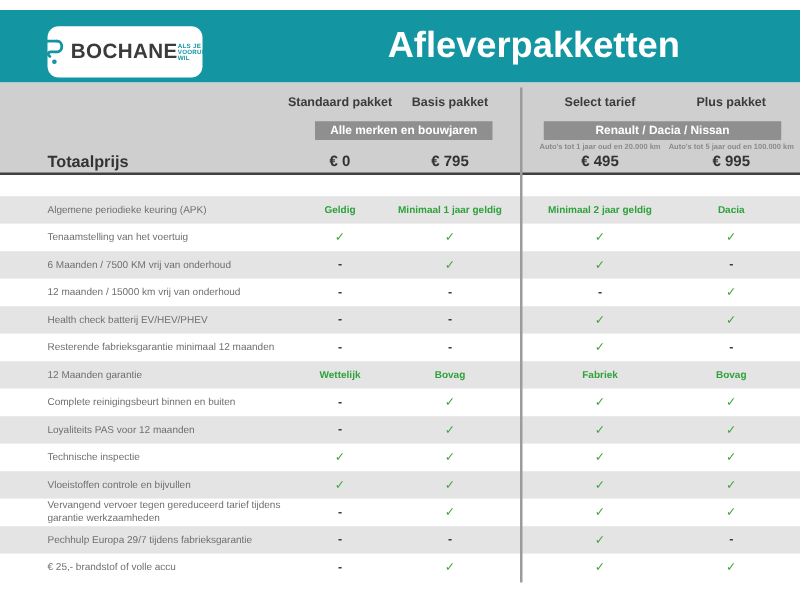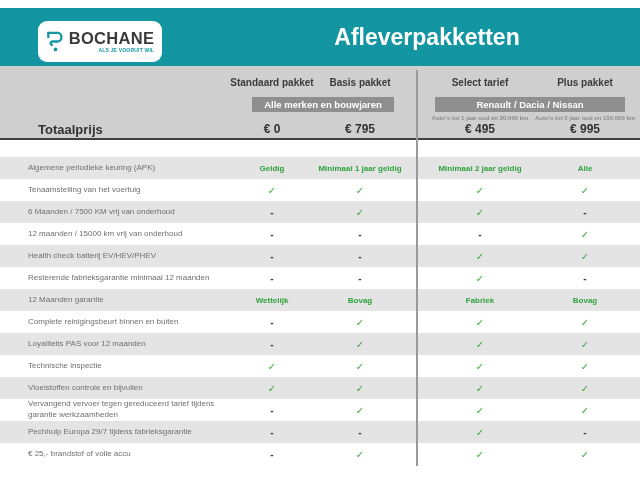--- a/index.html
+++ b/index.html
@@ -3,25 +3,25 @@
 <meta charset="utf-8">
 <style>
   html,body{margin:0;padding:0;background:#ffffff;font-family:"Liberation Sans",sans-serif;}
   .page{position:relative;width:640px;height:480px;background:#ffffff;overflow:hidden;}
 
   
   .topbar{position:absolute;left:0;top:8px;width:640px;height:58px;background:#1496A2;}
   .logo-box{position:absolute;left:38px;top:13px;width:124px;height:41px;background:#ffffff;
             border-radius:9px;display:flex;align-items:center;justify-content:center;gap:4px;}
   .logo-icon{display:flex;align-items:center;}
-  .logo-text-wrap{display:flex;flex-direction:column;align-items:flex-end;line-height:1;}
+  .logo-text-wrap{display:flex;align-items:flex-end;line-height:1;}
   .logo-text{font-size:16.5px;font-weight:bold;color:#3b3b3b;letter-spacing:.3px;}
   .logo-tagline{font-size:5px;font-weight:bold;color:#1496A2;margin-top:1px;letter-spacing:.2px;}
   .title{position:absolute;left:427px;top:50%;transform:translate(-50%,-50%);margin:0;
-         color:#ffffff;font-size:23px;font-weight:bold;white-space:nowrap;}
+         color:#ffffff;font-size:29px;font-weight:bold;white-space:nowrap;}
 
   
   .top-section{position:absolute;left:0;top:66px;width:640px;height:74px;background:#CFCFCF;}
   .col-name{position:absolute;top:11px;transform:translateX(-50%);font-size:10px;font-weight:bold;
             color:#3b3b3b;white-space:nowrap;}
   .badge{position:absolute;top:31px;height:15px;background:#8F8F8F;color:#ffffff;font-size:9.5px;
          font-weight:bold;display:flex;align-items:center;justify-content:center;white-space:nowrap;}
   .badge-1{left:252px;width:142px;}
   .badge-2{left:435px;width:190px;}
   .subtitle{position:absolute;top:49px;transform:translateX(-50%);font-size:6px;font-weight:bold;
@@ -35,21 +35,21 @@
   
   .c0{left:272px;} .c1{left:360px;} .c2{left:480px;} .c3{left:585px;}
 
   
   .divider{position:absolute;left:416px;top:70px;width:2px;height:396px;background:#9B9B9B;z-index:5;}
 
   
   .rows{position:absolute;left:0;top:157px;width:640px;}
   .row{position:relative;min-height:22px;display:flex;align-items:center;background:#ffffff;}
   .row:nth-child(odd){background:#E4E4E4;}
-  .row-label{padding-left:28px;max-width:205px;font-size:8px;color:#6F6F6F;line-height:1.35;}
+  .row-label{padding-left:38px;max-width:205px;font-size:8px;color:#6F6F6F;line-height:1.35;}
   .cell{position:absolute;top:50%;transform:translate(-50%,-50%);white-space:nowrap;}
   .cell.check{color:#3EA43B;font-size:10px;}
   .cell.dash{color:#3b3b3b;font-size:10px;font-weight:bold;}
   .cell.text{color:#2FA23C;font-size:8px;font-weight:bold;}
 </style>
 </head>
 <body>
 
 <div class="page">
 
@@ -95,21 +95,21 @@
   </div>
 
   <div class="divider"></div>
 
   <div class="rows" id="rows">
       <div class="row">
         <span class="row-label">Algemene periodieke keuring (APK)</span>
         <span class="cell c0 text">Geldig</span>
         <span class="cell c1 text">Minimaal 1 jaar geldig</span>
         <span class="cell c2 text">Minimaal 2 jaar geldig</span>
-        <span class="cell c3 text">Alle</span>
+        <span class="cell c3 text">Dacia</span>
       </div>
       <div class="row">
         <span class="row-label">Tenaamstelling van het voertuig</span>
         <span class="cell c0 check">✓</span>
         <span class="cell c1 check">✓</span>
         <span class="cell c2 check">✓</span>
         <span class="cell c3 check">✓</span>
       </div>
       <div class="row">
         <span class="row-label">6 Maanden / 7500 KM vrij van onderhoud</span>

